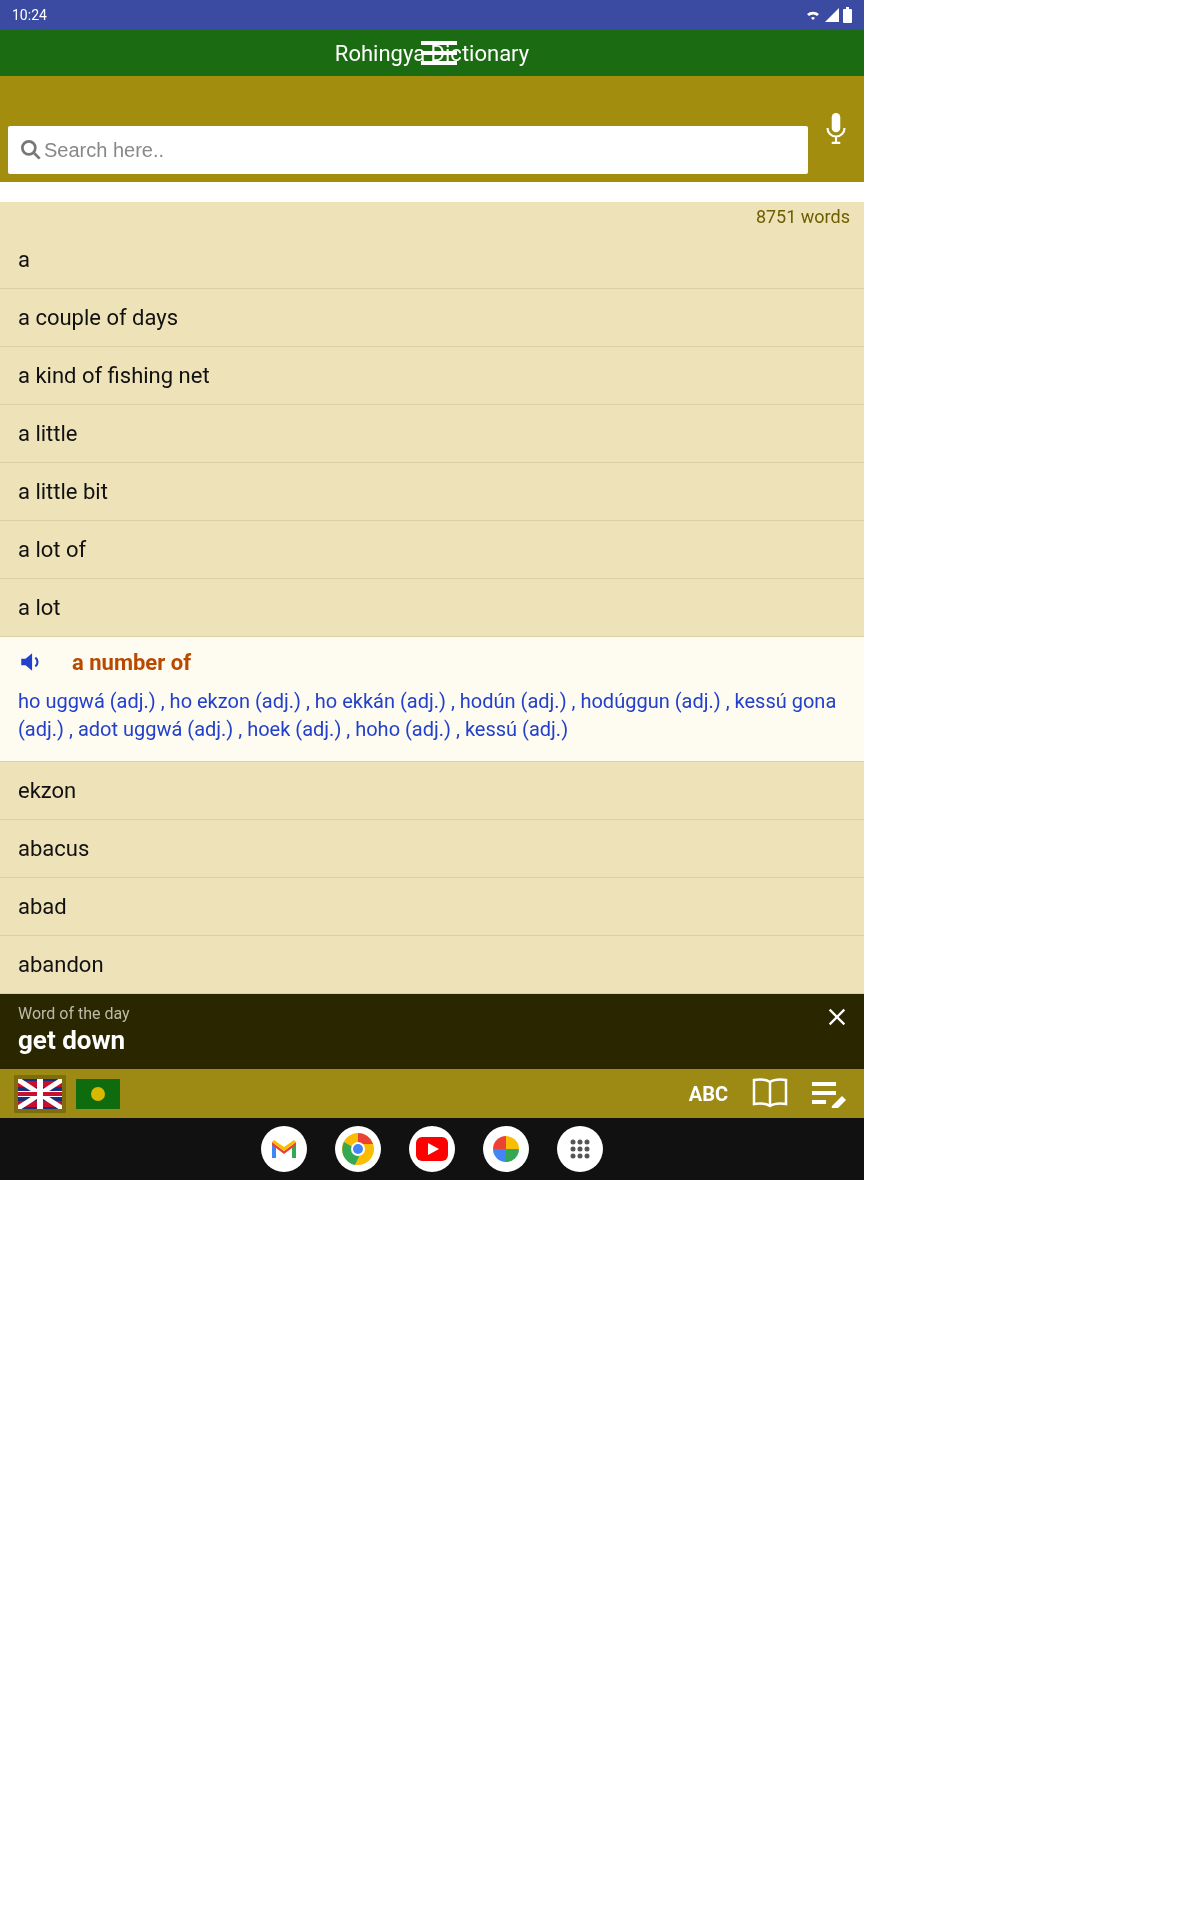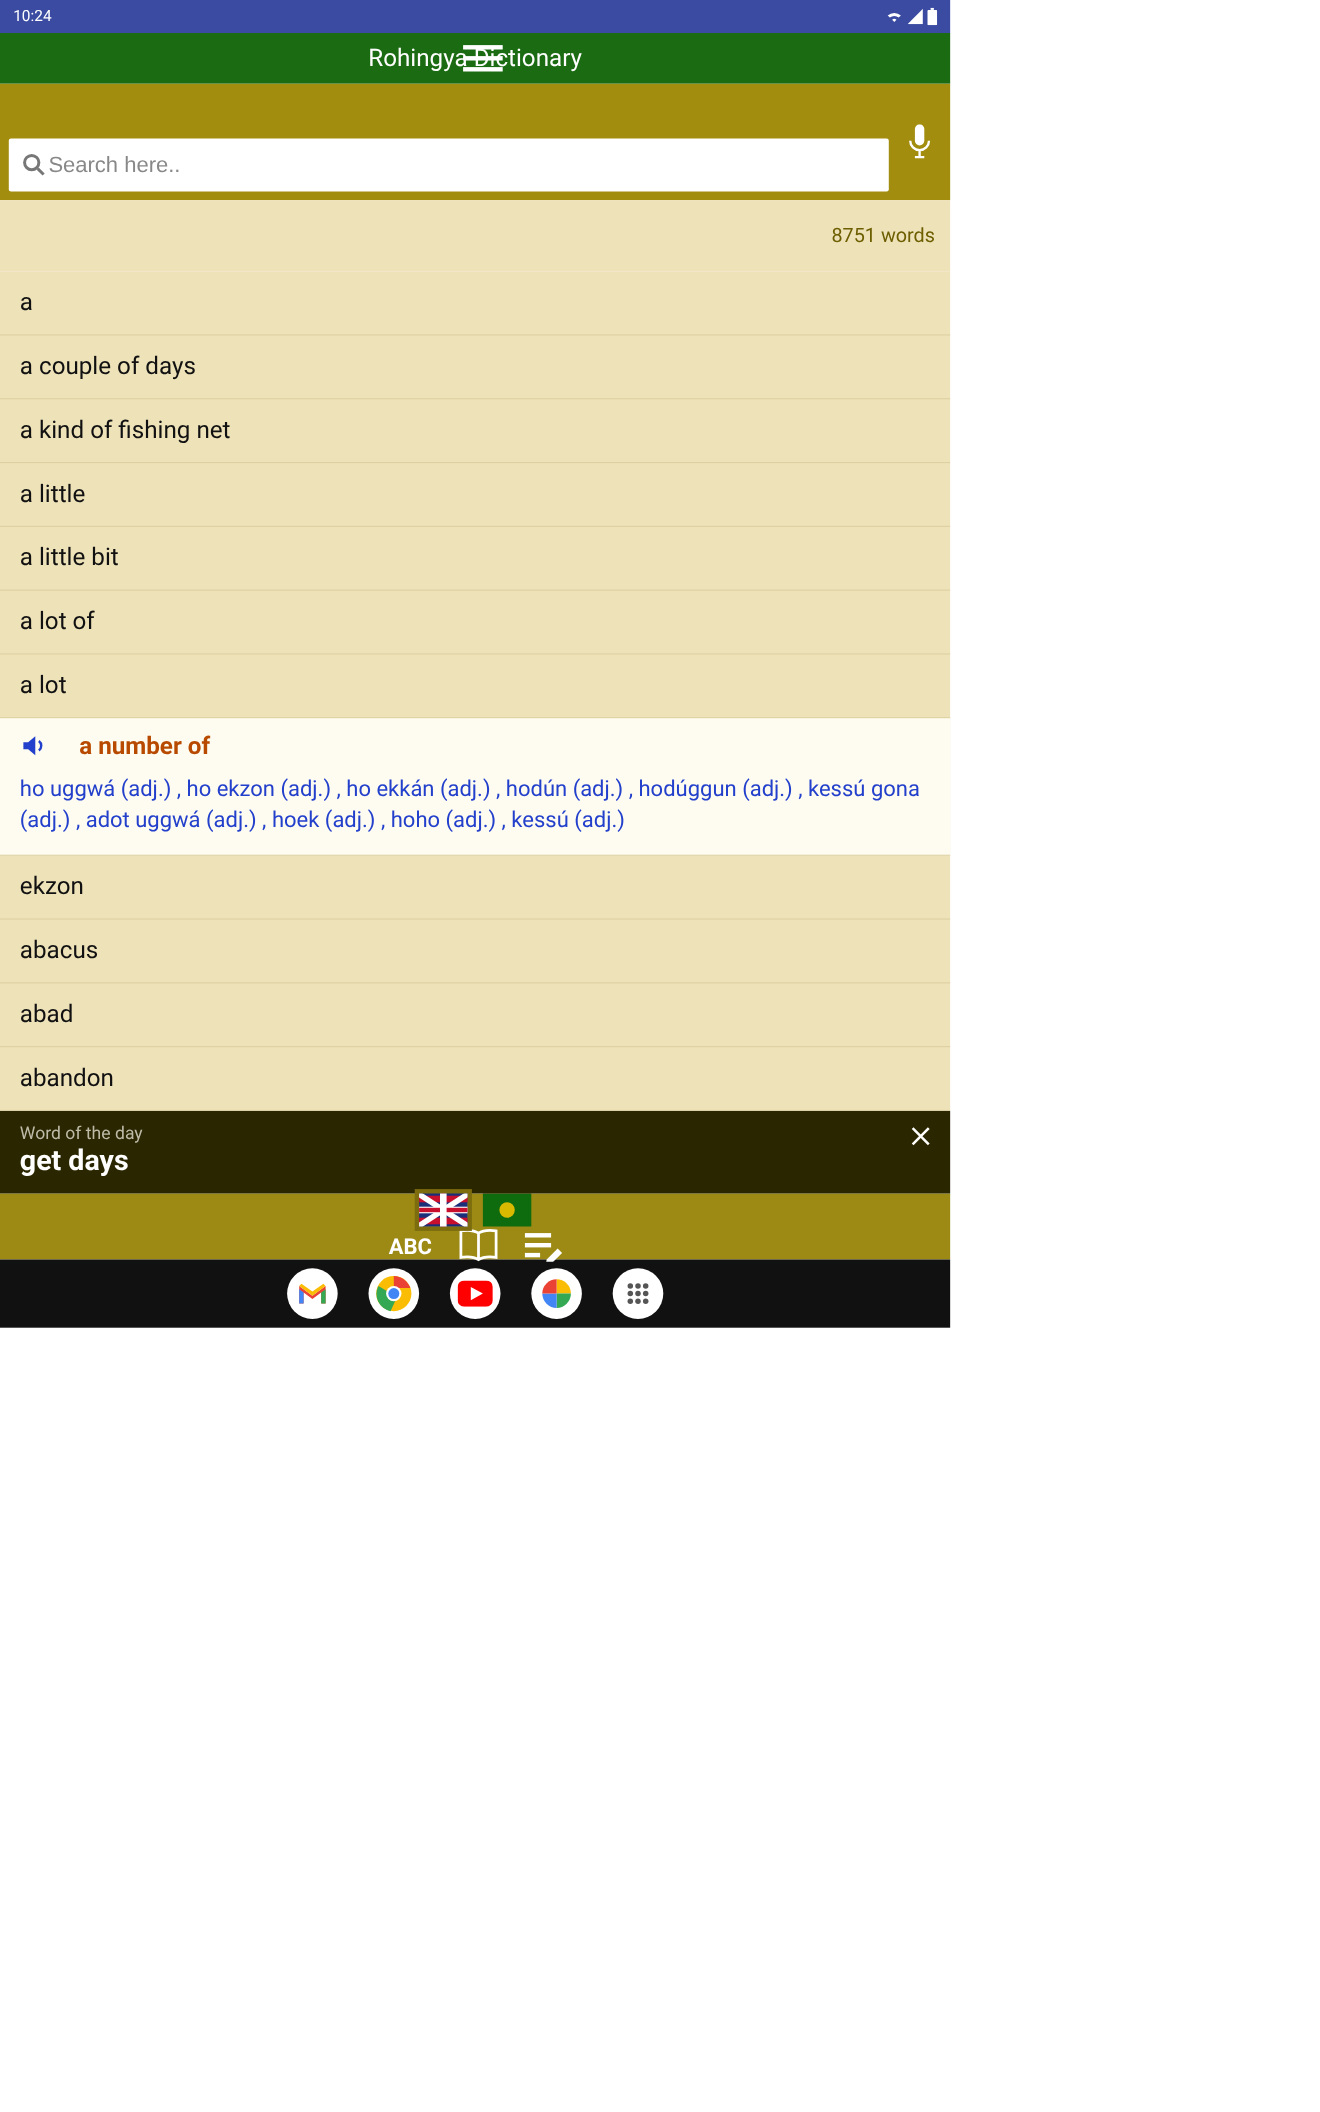--- a/index.html
+++ b/index.html
@@ -12,37 +12,37 @@
 .hamburger { width: 40px; height: 40px; margin-left: 18px; display: flex; flex-direction: column; justify-content: center; gap: 6px; cursor: pointer; }
 .hamburger span { display: block; height: 4px; background: #fff; width: 36px; }
 .app-title { position: absolute; left: 50%; transform: translateX(-50%); color: #fff; font-size: 22px; font-weight: 400; }
 
 .search-wrap { background: #a38d0f; padding: 8px; display: flex; align-items: center; gap: 8px; }
 .search-box { flex: 1; background: #fff; height: 48px; display: flex; align-items: center; padding: 0 10px; border-radius: 2px; margin-top: 42px; }
 .search-input { flex: 1; border: none; outline: none; font-size: 20px; color: #333; background: transparent; }
 .search-input::placeholder { color: #888; }
 .mic-btn { width: 40px; height: 40px; display: flex; align-items: center; justify-content: center; }
 
-.count-bar { background: #eee2b9; text-align: right; padding: 22px 14px; color: #6d5e00; font-size: 18px; }
+.count-bar { background: #eee2b9; text-align: right; padding: 4px 14px; color: #6d5e00; font-size: 18px; margin-top: 20px; }
 
 .list { background: #eee2b9; }
 .row { padding: 16px 18px; font-size: 22px; color: #111; border-bottom: 1px solid #ddd0a4; }
 .row:first-child { border-top: none; }
 
 .expanded { background: #fefcf0; padding: 12px 18px 18px; border-bottom: 1px solid #ddd0a4; }
 .exp-head { display: flex; align-items: center; gap: 28px; margin-bottom: 12px; }
 .exp-word { color: #b84a00; font-size: 22px; font-weight: 700; }
 .exp-body { color: #2340cc; font-size: 20px; line-height: 1.4; }
 
 .wotd { background: #2a2600; padding: 10px 18px 14px; position: relative; }
 .wotd-label { color: #bdbba8; font-size: 16px; }
 .wotd-word { color: #fff; font-size: 26px; font-weight: 700; margin-top: 2px; }
 .wotd-close { position: absolute; right: 16px; top: 12px; color: #fff; }
 
-.bottom-tools { background: #9d8a14; height: 60px; display: flex; align-items: center; padding: 0 18px; justify-content: space-between; flex-direction: column; }
+.bottom-tools { background: #9d8a14; height: 49px; display: flex; align-items: center; padding: 0 18px; justify-content: space-between; }
 .flags { display: flex; gap: 14px; align-items: center; }
 .flag-uk { width: 44px; height: 30px; background: linear-gradient(#1b2e7a,#1b2e7a); position: relative; overflow: hidden; box-shadow: 0 0 0 4px #7d6d0f; }
 .flag-uk::before, .flag-uk::after { content: ""; position: absolute; background: #fff; }
 .flag-uk::before { width: 200%; height: 6px; top: 50%; left: -50%; transform: translateY(-50%); box-shadow: 0 -10px 0 #c8102e, 0 10px 0 #c8102e; }
 .flag-uk::after { width: 6px; height: 200%; left: 50%; top: -50%; transform: translateX(-50%); }
 .flag-uk .diag1, .flag-uk .diag2 { position:absolute; width:200%; height:5px; background:#fff; top:50%; left:-50%; }
 .flag-uk .diag1 { transform: translateY(-50%) rotate(33deg); }
 .flag-uk .diag2 { transform: translateY(-50%) rotate(-33deg); }
 .flag-uk .red1, .flag-uk .red2 { position:absolute; background:#c8102e; }
 .flag-uk .red1 { width:200%; height:4px; top:50%; left:-50%; transform:translateY(-50%); }
@@ -122,21 +122,21 @@
   </div>
 
   <div class="row">ekzon</div>
   <div class="row">abacus</div>
   <div class="row">abad</div>
   <div class="row">abandon</div>
 </div>
 
 <div class="wotd">
   <div class="wotd-label">Word of the day</div>
-  <div class="wotd-word">get days</div>
+  <div class="wotd-word">get down</div>
   <div class="wotd-close">
     <svg width="22" height="22" viewBox="0 0 24 24" stroke="#fff" stroke-width="2.5">
         <line x1="4" y1="4" x2="20" y2="20"></line>
         <line x1="20" y1="4" x2="4" y2="20"></line>
       </svg>
   </div>
 </div>
 
 <div class="bottom-tools">
   <div class="flags">

